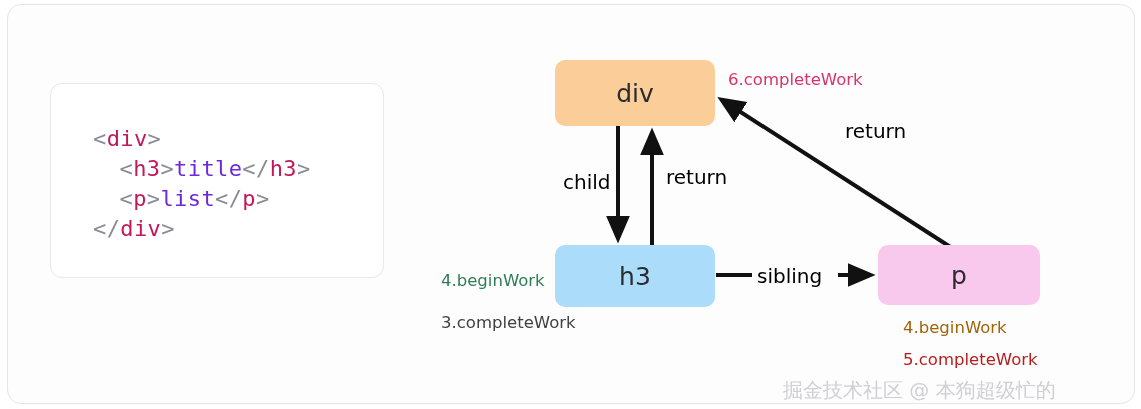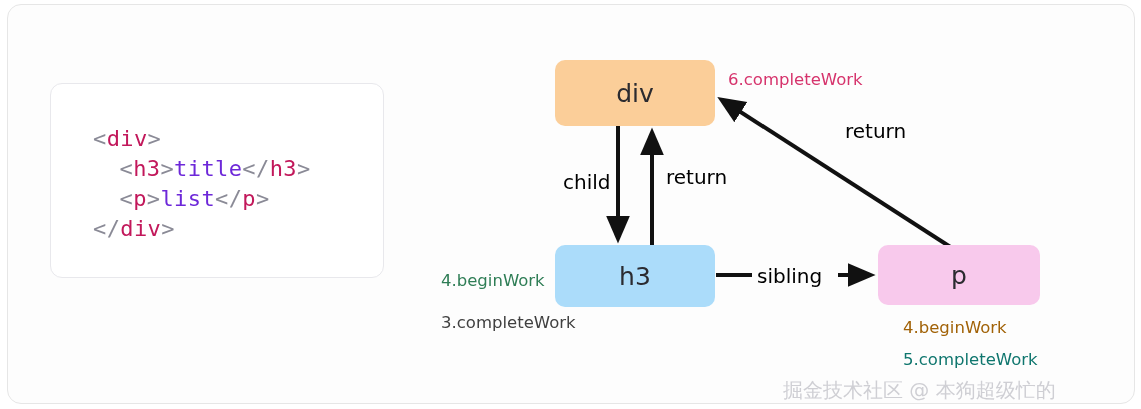--- a/index.html
+++ b/index.html
@@ -138,21 +138,21 @@
   </svg>
 
   <div class="node" id="node-div" style="background: rgb(251, 206, 153);">div</div>
   <div class="node" id="node-h3" style="background: rgb(171, 220, 250);">h3</div>
   <div class="node" id="node-p" style="background: rgb(248, 201, 236);">p</div>
 
   <div class="lbl complete" id="lbl-6" style="color: rgb(214, 51, 108);">6.completeWork</div>
   <div class="lbl begin" id="lbl-2" style="color: rgb(46, 125, 85);">4.beginWork</div>
   <div class="lbl complete" id="lbl-3" style="color: #404040;">3.completeWork</div>
   <div class="lbl begin" id="lbl-4" style="color: #a16207;">4.beginWork</div>
-  <div class="lbl complete" id="lbl-5" style="color: #0f766e;">5.completeWork</div>
+  <div class="lbl complete" id="lbl-5" style="color: #b91c1c;">5.completeWork</div>
 
   <div class="lbl edge" id="lbl-child">child</div>
   <div class="lbl edge" id="lbl-return-up">return</div>
   <div class="lbl edge" id="lbl-sibling">sibling</div>
   <div class="lbl edge" id="lbl-return-dia">return</div>
 
   <div class="watermark">掘金技术社区 @ 本狗超级忙的</div>
 
 </div>
 

